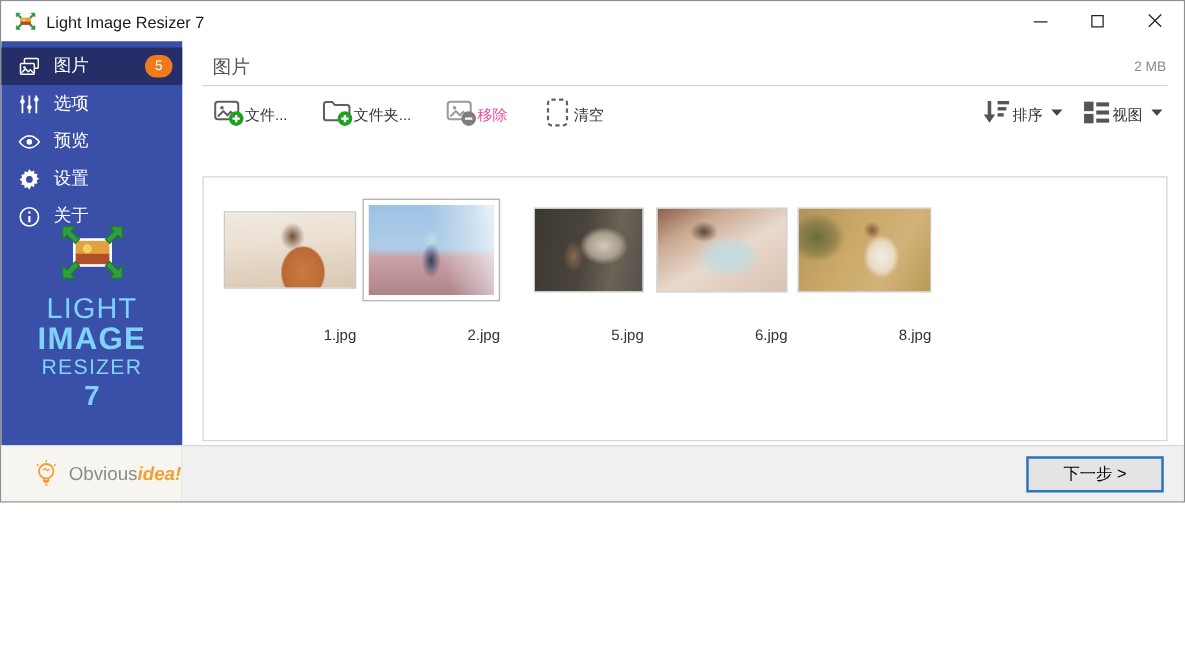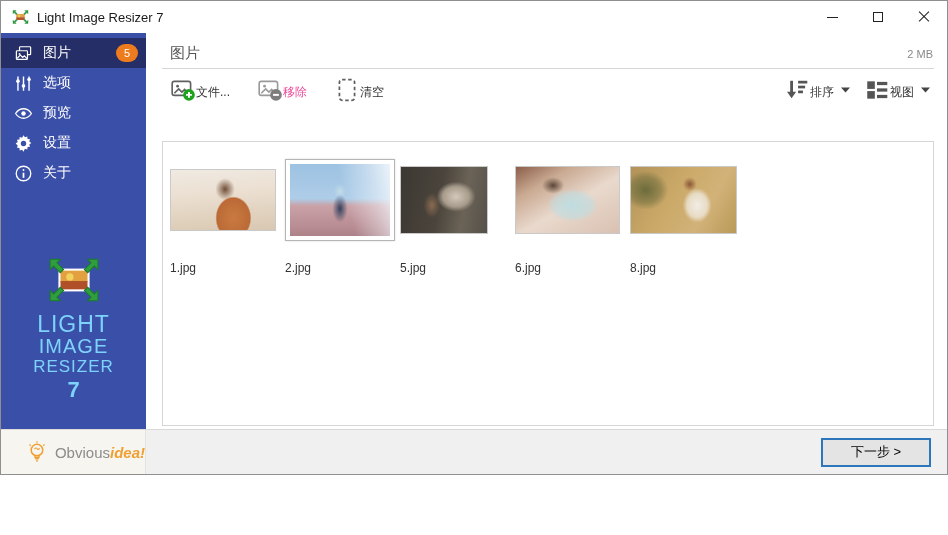--- a/index.html
+++ b/index.html
@@ -1,17 +1,17 @@
 <!DOCTYPE html>
 <html><head>
 <meta charset="utf-8">
 <style>
   * { margin:0; padding:0; box-sizing:border-box; }
   html,body { width:948px; height:535px; font-family:"Liberation Sans","DejaVu Sans",sans-serif; background:#fff; }
-  .window { position:relative; width:948px; height:475px; border:1px solid #8f8f8f; background:#fff; overflow:hidden; }
+  .window { position:relative; width:948px; height:402px; border:1px solid #8f8f8f; background:#fff; overflow:hidden; }
 
   
   .titlebar { position:absolute; top:0; left:0; right:0; height:32px; background:#fff; display:flex; align-items:center; }
   .app-icon { margin-left:11px; width:17px; height:16px; flex:0 0 auto; }
   .title-text { margin-left:8px; font-size:13px; color:#1a1a1a; }
   .win-controls { margin-left:auto; display:flex; height:100%; }
   .win-btn { width:46px; height:100%; display:flex; align-items:center; justify-content:center; cursor:default; }
   .min-glyph { width:11px; height:1px; background:#222; }
   .max-glyph { width:10px; height:10px; border:1px solid #222; }
   .close-glyph { position:relative; width:12px; height:12px; }
@@ -23,42 +23,42 @@
   .sidebar { position:absolute; top:32px; left:0; width:145px; bottom:45px; background:#3a4fa8; }
   .nav { padding-top:5px; }
   .nav-item { position:relative; height:30px; display:flex; align-items:center; padding-left:13px; color:#fff; font-size:14px; cursor:pointer; }
   .nav-item.active { background:#252e66; }
   .nav-item .nicon { width:19px; height:19px; margin-right:10px; flex:0 0 auto; }
   .badge { position:absolute; right:8px; top:6px; min-width:22px; height:18px; border-radius:9px; background:#ee7b1e; color:#fff; font-size:11px; line-height:18px; text-align:center; padding:0 4px; }
 
   .logo-block { position:absolute; left:0; right:0; bottom:26px; text-align:center; color:#7dd3fc; }
   .logo-mark { width:54px; height:48px; margin:0 auto 8px auto; display:block; }
   .logo-l1 { font-size:23px; font-weight:400; letter-spacing:1px; line-height:1.05; }
-  .logo-l2 { font-size:20px; font-weight:400; letter-spacing:1px; line-height:1.05; }
+  .logo-l2 { font-size:25px; font-weight:700; letter-spacing:1px; line-height:1.05; }
   .logo-l3 { font-size:17px; font-weight:400; letter-spacing:1px; line-height:1.15; }
   .logo-l4 { font-size:22px; font-weight:700; line-height:1.2; }
 
   
   .main { position:absolute; top:32px; left:145px; right:0; bottom:45px; background:#fff; }
   .page-header { height:35px; display:flex; align-items:center; padding:6px 14px 0 24px; }
   .page-title { font-size:15px; color:#555; }
   .total-size { margin-left:auto; font-size:11px; color:#8a8a8a; }
   .divider { height:1px; background:#d5d5d5; margin:0 13px 0 16px; }
 
   .toolbar { height:72px; display:flex; align-items:flex-start; padding:8px 13px 0 24px; }
   .tool-btn { display:flex; flex-direction:row; align-items:center; margin-right:27px; cursor:pointer; }
   .tool-btn .ticon { width:26px; height:26px; }
   .tool-btn .tlabel { margin-top:4px; font-size:12px; color:#333; white-space:nowrap; }
   .tool-btn.disabled .tlabel { color:#ec4899; }
   .toolbar-right { margin-left:auto; display:flex; align-items:flex-end; }
   .drop-arrow { width:10px; height:26px; display:flex; align-items:center; justify-content:center; margin:0 14px 0 6px; cursor:pointer; }
 
   .panel { position:absolute; left:16px; right:13px; top:108px; bottom:3px; border:1px solid #d6d6d6; background:#fff; overflow:hidden; }
   .thumb-row { display:flex; padding:13px 0 0 7px; }
-  .thumb-cell { width:115px; display:flex; flex-direction:column; align-items:flex-start; cursor:pointer; }
+  .thumb-cell { width:115px; display:flex; flex-direction:column; align-items:flex-end; cursor:pointer; }
   .thumb-imgwrap { height:90px; display:flex; align-items:center; justify-content:center; }
   .thumb-img { border:1px solid #c9c9c9; }
   .sel-frame { background:#fff; border:1px solid #b5b5b5; padding:4px; box-shadow:0 0 2px rgba(0,0,0,.15); }
   .sel-frame .thumb-img { border:none; }
   .fname { margin-top:16px; font-size:12px; color:#333; }
 
   .t1 { width:106px; height:62px; background:
         radial-gradient(ellipse 30px 36px at 60% 80%, #c97a40 0%, #bb6a36 55%, rgba(0,0,0,0) 60%),
         radial-gradient(ellipse 15px 17px at 52% 32%, #6f4e36 0%, rgba(0,0,0,0) 65%),
         linear-gradient(175deg, #f0eae2 0%, #ebdfd1 40%, #e2d3c0 70%, #d8c8b2 100%); }
@@ -198,20 +198,28 @@
       <div class="tool-btn">
         <svg class="ticon" viewBox="0 0 24 24" fill="none" stroke="#5f5f5f" stroke-width="1.5">
           <rect x="2" y="4" width="17" height="13" rx="2"></rect>
           <circle cx="7" cy="8.5" r="1.3" fill="#5f5f5f" stroke="none"></circle>
           <path d="M4 15l4-4 3 3 2.5-2.5 3 3"></path>
           <circle cx="17.5" cy="16.5" r="5.4" fill="#1ea21e" stroke="none"></circle>
           <path d="M17.5 13.8v5.4M14.8 16.5h5.4" stroke="#fff" stroke-width="1.8"></path>
         </svg>
         <span class="tlabel">文件...</span>
       </div>
+      <div class="tool-btn">
+        <svg class="ticon" viewBox="0 0 24 24" fill="none" stroke="#5f5f5f" stroke-width="1.5">
+          <path d="M2 6.2c0-1.1.8-2 1.8-2h4.3l2 2.3H19c1 0 1.8.9 1.8 2v7.3c0 1.1-.8 2-1.8 2H3.8c-1 0-1.8-.9-1.8-2z"></path>
+          <circle cx="17.5" cy="16.5" r="5.4" fill="#1ea21e" stroke="none"></circle>
+          <path d="M17.5 13.8v5.4M14.8 16.5h5.4" stroke="#fff" stroke-width="1.8"></path>
+        </svg>
+        <span class="tlabel">文件夹...</span>
+      </div>
       <div class="tool-btn disabled">
         <svg class="ticon" viewBox="0 0 24 24" fill="none" stroke="#9a9a9a" stroke-width="1.5">
           <rect x="2" y="4" width="17" height="13" rx="2"></rect>
           <circle cx="7" cy="8.5" r="1.3" fill="#9a9a9a" stroke="none"></circle>
           <path d="M4 15l4-4 3 3 2.5-2.5 3 3"></path>
           <circle cx="17.5" cy="16.5" r="5.4" fill="#7d7d7d" stroke="none"></circle>
           <path d="M14.8 16.5h5.4" stroke="#fff" stroke-width="1.8"></path>
         </svg>
         <span class="tlabel">移除</span>
       </div>

